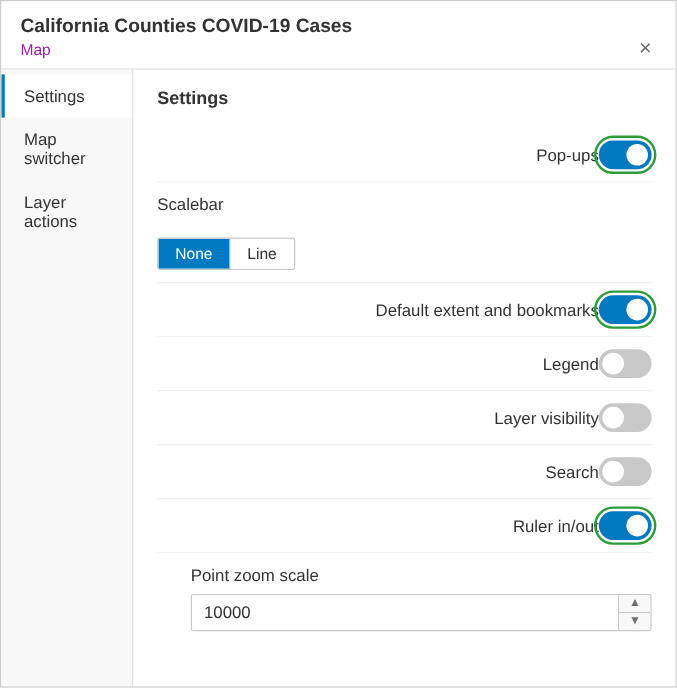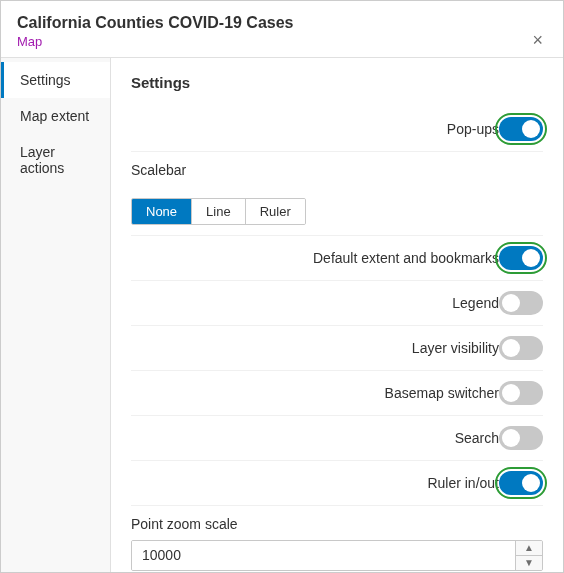--- a/index.html
+++ b/index.html
@@ -150,20 +150,21 @@
       border-right: 1px solid #c8c8c8;
       text-align: right;
     }
     .btn-option:last-child { border-right: none; }
     .btn-option.active {
       background: #0079c1;
       color: #fff;
     }
     .point-zoom-section {
       padding: 10px 0;
+      margin-left: 28px;
     }
     .point-zoom-label {
       color: #323232;
       font-size: 14px;
       margin-bottom: 8px;
     }
     .spinbox {
       display: flex;
       border: 1px solid #c8c8c8;
       border-radius: 2px;
@@ -211,21 +212,21 @@
     <button class="close-btn">×</button>
   </div>
 
   <div class="body">
 
     <div class="sidebar">
       <div class="sidebar-item active">
         <span>Settings</span>
       </div>
       <div class="sidebar-item">
-        <span>Map extent</span>
+        <span>Map switcher</span>
       </div>
       <div class="sidebar-item">
         <span>Layer actions</span>
       </div>
     </div>
 
     <div class="content">
       <div class="content-title">Settings</div>
 
       <div class="setting-row">
@@ -233,21 +234,20 @@
         <div class="toggle on">
           <div class="toggle-knob"></div>
         </div>
       </div>
 
       <div class="scalebar-section">
         <div class="scalebar-label">Scalebar</div>
         <div class="btn-group">
           <button class="btn-option active">None</button>
           <button class="btn-option">Line</button>
-          <button class="btn-option">Ruler</button>
         </div>
       </div>
 
       <div class="setting-row">
         <span class="setting-label">Default extent and bookmarks</span>
         <div class="toggle on">
           <div class="toggle-knob"></div>
         </div>
       </div>
 
@@ -258,26 +258,20 @@
         </div>
       </div>
 
       <div class="setting-row">
         <span class="setting-label">Layer visibility</span>
         <div class="toggle off">
           <div class="toggle-knob"></div>
         </div>
       </div>
 
-      <div class="setting-row">
-        <span class="setting-label">Basemap switcher</span>
-        <div class="toggle off">
-          <div class="toggle-knob"></div>
-        </div>
-      </div>
 
       <div class="setting-row">
         <span class="setting-label">Search</span>
         <div class="toggle off">
           <div class="toggle-knob"></div>
         </div>
       </div>
 
       <div class="setting-row">
         <span class="setting-label">Ruler in/out</span>

